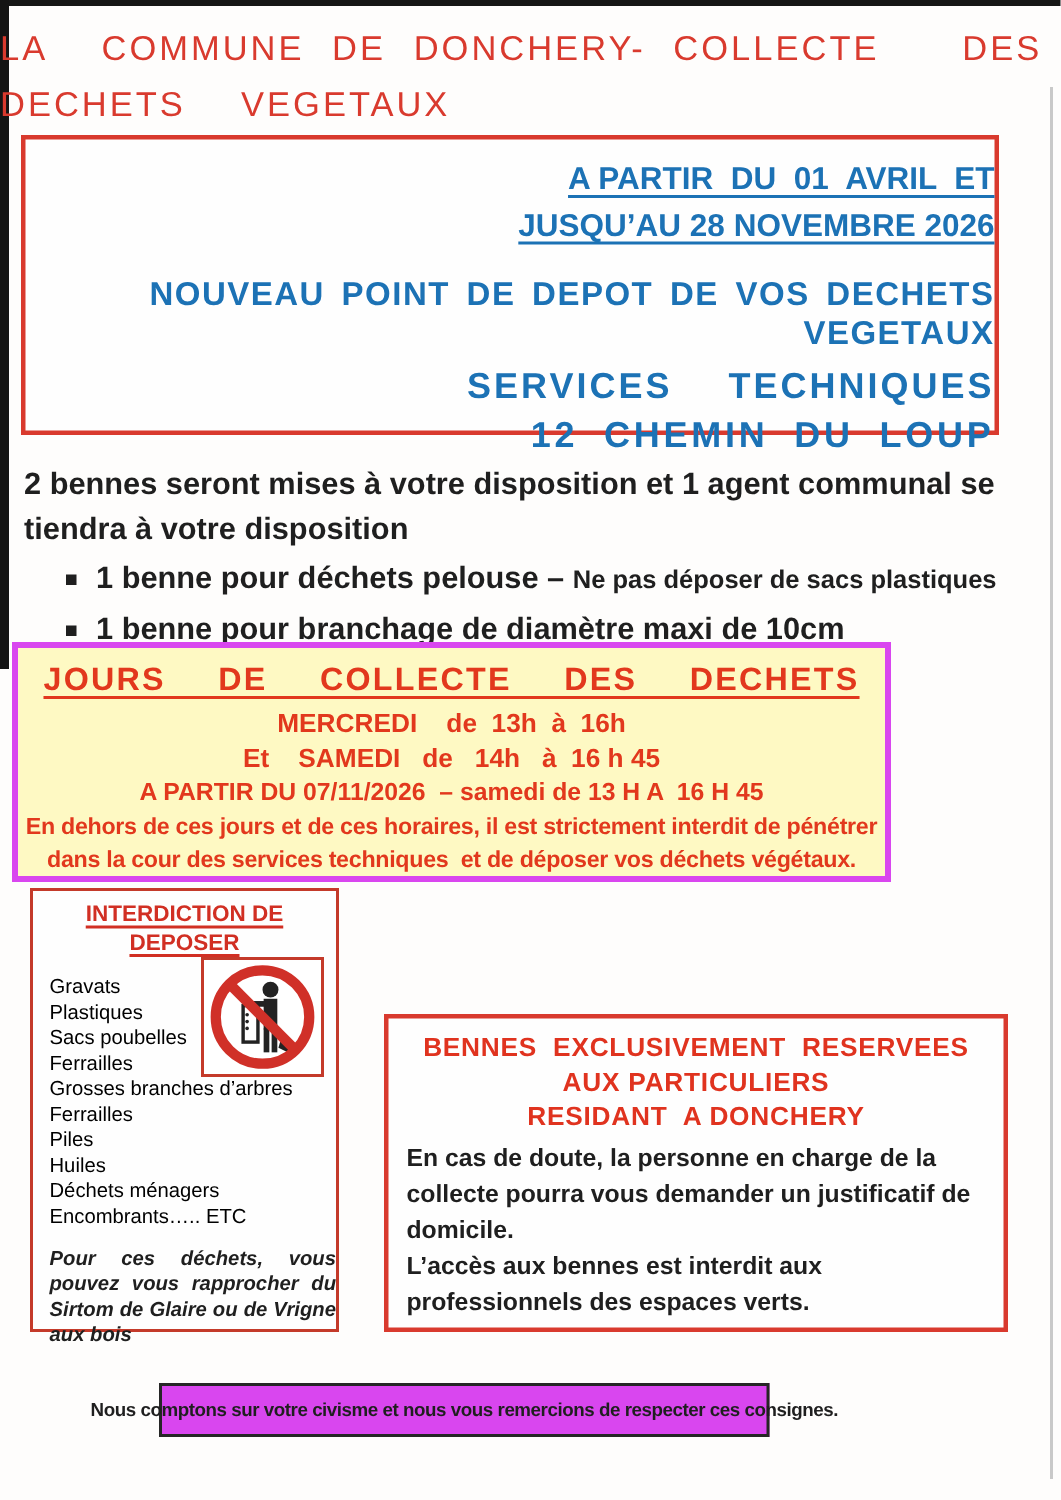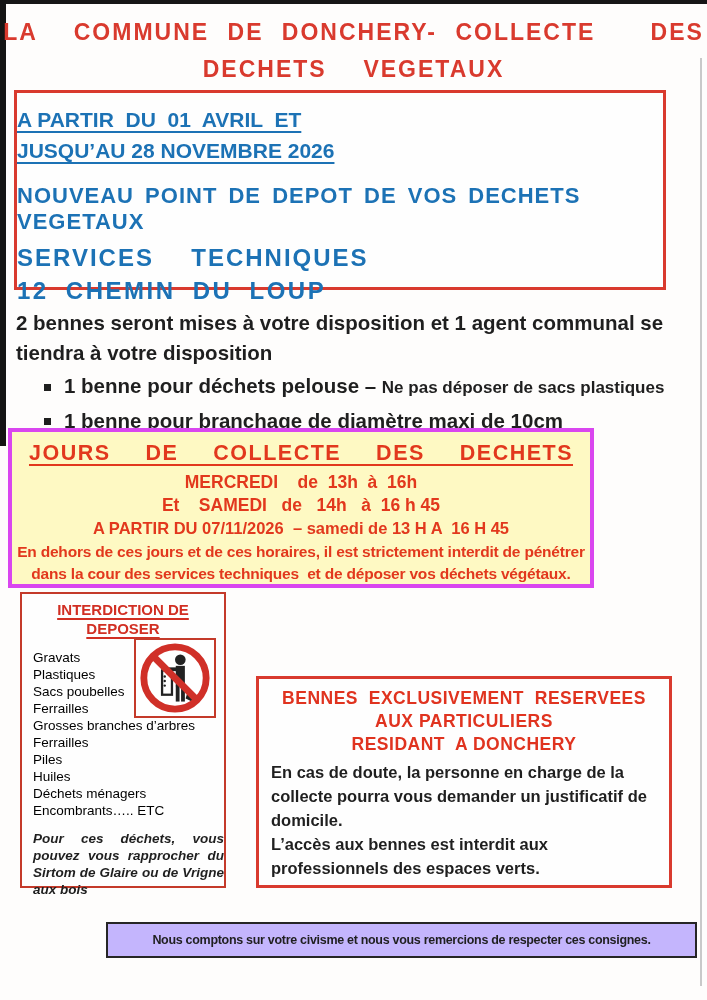--- a/index.html
+++ b/index.html
@@ -14,29 +14,29 @@
   .pre { white-space:pre-wrap; }
 
   
   .artifact-top   { position:absolute; top:0; left:0; width:707px; height:4px; background:#161616; }
   .artifact-left  { position:absolute; top:0; left:0; width:6px; height:446px; background:#141414; }
   .artifact-right { position:absolute; top:58px; left:700px; width:2px; height:928px; background:#c9c9c9; }
 
   
   .main-title {
     position:absolute; top:14px; left:0; width:707px;
-    text-align:center; color:#d93a2e; font-weight:bold;
+    text-align:left; color:#d93a2e; font-weight:normal;
     font-size:23px; line-height:37px; letter-spacing:2px; word-spacing:10px;
   }
 
   
   .depot-box {
     position:absolute; left:14px; top:90px; width:652px; height:200px;
     border:3px solid #d93a2e; background:#fefefe;
-    text-align:left; color:#1c72b5; font-weight:bold;
+    text-align:right; color:#1c72b5; font-weight:bold;
   }
   .depot-period { font-size:21px; line-height:31px; }
   .depot-period span { text-decoration:underline; text-decoration-thickness:2px; text-underline-offset:4px; }
   .depot-period.first { margin-top:11px; }
   .depot-new     { margin-top:17px; font-size:22px; letter-spacing:1px; word-spacing:4px; }
   .depot-service { margin-top:9px;  font-size:24px; letter-spacing:2px; word-spacing:10px; }
   .depot-address { margin-top:5px;  font-size:24px; letter-spacing:2.5px; word-spacing:8px; }
 
   
   .intro {
@@ -93,22 +93,22 @@
     margin-top:8px; text-align:center; color:#e0331f; font-weight:bold;
     font-size:17.5px; line-height:23px; letter-spacing:0.5px;
   }
   .bennes-text {
     margin:4px 8px 0 12px; font-size:16.5px; font-weight:bold;
     color:#1f1f1f; line-height:24px;
   }
 
   
   .footer-box {
-    position:absolute; left:106px; top:922px; width:591px; height:36px;
-    border:2px solid #262626; background:#c4b5fd;
+    position:absolute; left:106px; top:922px; width:407px; height:36px;
+    border:2px solid #262626; background:#d946ef;
     display:flex; align-items:center; justify-content:center;
     font-size:12.5px; font-weight:bold; letter-spacing:-0.3px; color:#1f1f1f;
     white-space:nowrap;
   }
 </style>
 </head>
 <body>
 
 <div class="artifact-top"></div>
 <div class="artifact-left"></div>

